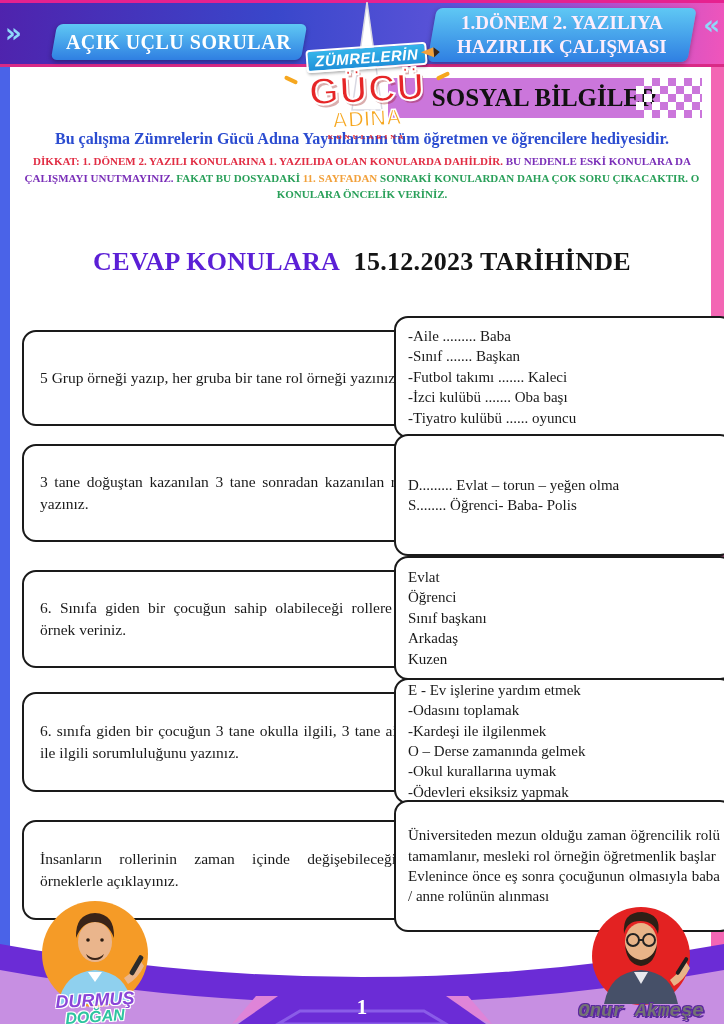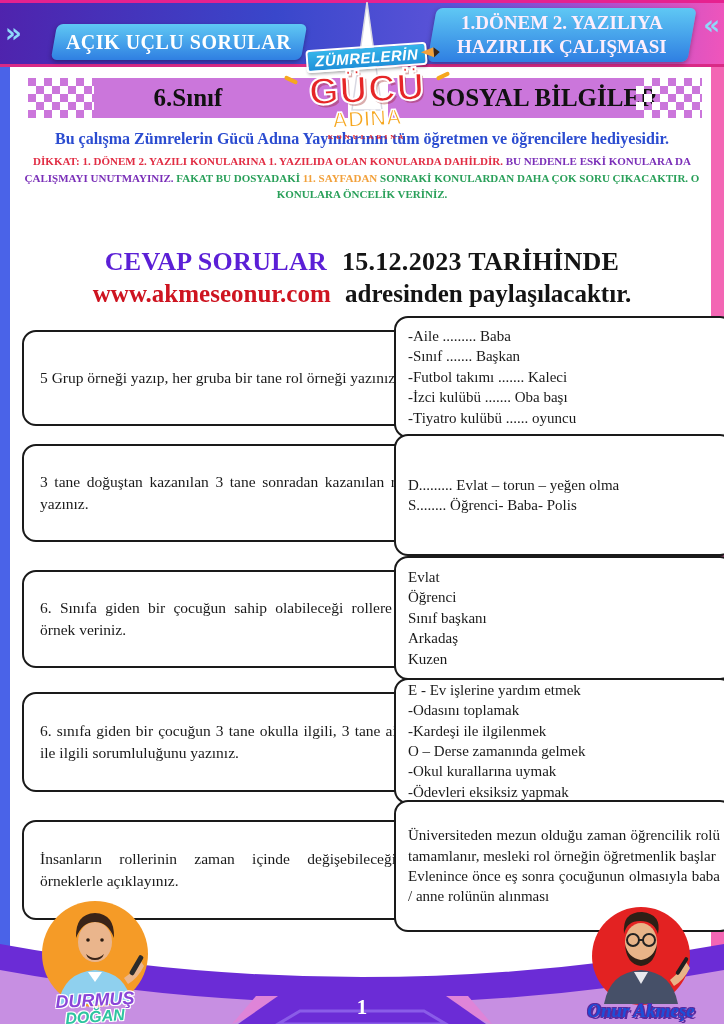--- a/index.html
+++ b/index.html
@@ -111,22 +111,22 @@
   }
   .avatar{position:absolute; z-index:7; text-align:center;}
   .avatar-left{left:28px; top:896px; width:134px;}
   .avatar-right{right:16px; top:900px; width:134px;}
   .name-durmus{font-family:"Liberation Sans",sans-serif; font-weight:bold; font-style:italic;
     font-size:18px; color:#8a45d8; line-height:.95; margin-top:-36px; transform:rotate(-3deg);
     text-shadow:-1px -1px 0 #fff,1px -1px 0 #fff,-1px 1px 0 #fff,1px 1px 0 #fff;}
   .name-dogan{font-family:"Liberation Sans",sans-serif; font-weight:bold; font-style:italic;
     font-size:16px; color:#2ec4a0; line-height:1; transform:rotate(-4deg);
     text-shadow:-1px -1px 0 #fff,1px -1px 0 #fff,-1px 1px 0 #fff,1px 1px 0 #fff;}
-  .name-onur{font-family:Liberation Serif, serif; font-weight:bold; font-style:italic;
-    font-size:19px; color:#1d4ed8; margin-top:-26px;
+  .name-onur{font-family:Liberation Mono, monospace; font-weight:bold; font-style:italic;
+    font-size:19px; color:#737373; margin-top:-26px;
     text-shadow:-1px -1px 0 #5a2a9e,1px -1px 0 #5a2a9e,-1px 1px 0 #5a2a9e,2px 2px 0 #5a2a9e;}
 </style>
 </head>
 <body>
 
 <div class="page">
 
   <div class="edge-left"></div>
   <div class="edge-right"></div>
 
@@ -137,23 +137,20 @@
   <div class="banner banner-left">
     <div class="unskew">AÇIK UÇLU SORULAR</div>
   </div>
   <div class="banner banner-right">
     <div class="unskew">
       <div>1.DÖNEM 2. YAZILIYA</div>
       <div>HAZIRLIK ÇALIŞMASI</div>
     </div>
   </div>
 
-  <div class="bar bar-grade">
-    <span>6.Sınıf</span>
-  </div>
   <div class="bar bar-subject">
     <span>SOSYAL BİLGİLER</span>
   </div>
   <div class="checker checker-l"></div>
   <div class="checker checker-r"></div>
 
   <div class="logo">
     <svg class="logo-sail" width="54" height="112" viewBox="0 0 54 112">
       <polygon points="27,0 12,108 42,108" fill="#ffffff" stroke="#d8d8e2" stroke-width="1.5"></polygon>
     </svg>
@@ -177,26 +174,22 @@
       <span class="c-red">DİKKAT: 1. DÖNEM 2. YAZILI KONULARINA 1. YAZILIDA OLAN KONULARDA DAHİLDİR.</span>
       <span class="c-purple">BU NEDENLE ESKİ KONULARA DA ÇALIŞMAYI UNUTMAYINIZ.</span>
       <span class="c-green">FAKAT BU DOSYADAKİ</span>
       <span class="c-orange">11. SAYFADAN</span>
       <span class="c-green">SONRAKİ KONULARDAN DAHA ÇOK SORU ÇIKACAKTIR. O KONULARA ÖNCELİK VERİNİZ.</span>
     </div>
   </div>
 
   <div class="anskey">
     <div class="anskey-l1">
-      <span class="c-violet">CEVAP SORULAR</span>
+      <span class="c-violet">CEVAP KONULARA</span>
       <span class="c-black">15.12.2023 TARİHİNDE</span>
-    </div>
-    <div class="anskey-l2">
-      <span class="c-url">www.akmeseonur.com</span>
-      <span class="c-black">adresinden paylaşılacaktır.</span>
     </div>
   </div>
 
   <div class="qbox q1">5 Grup örneği yazıp, her gruba bir tane rol örneği yazınız.</div>
   <div class="abox a1">-Aile ......... Baba
 -Sınıf ....... Başkan
 -Futbol takımı ....... Kaleci
 -İzci kulübü ....... Oba başı
 -Tiyatro kulübü ...... oyuncu</div>
 

